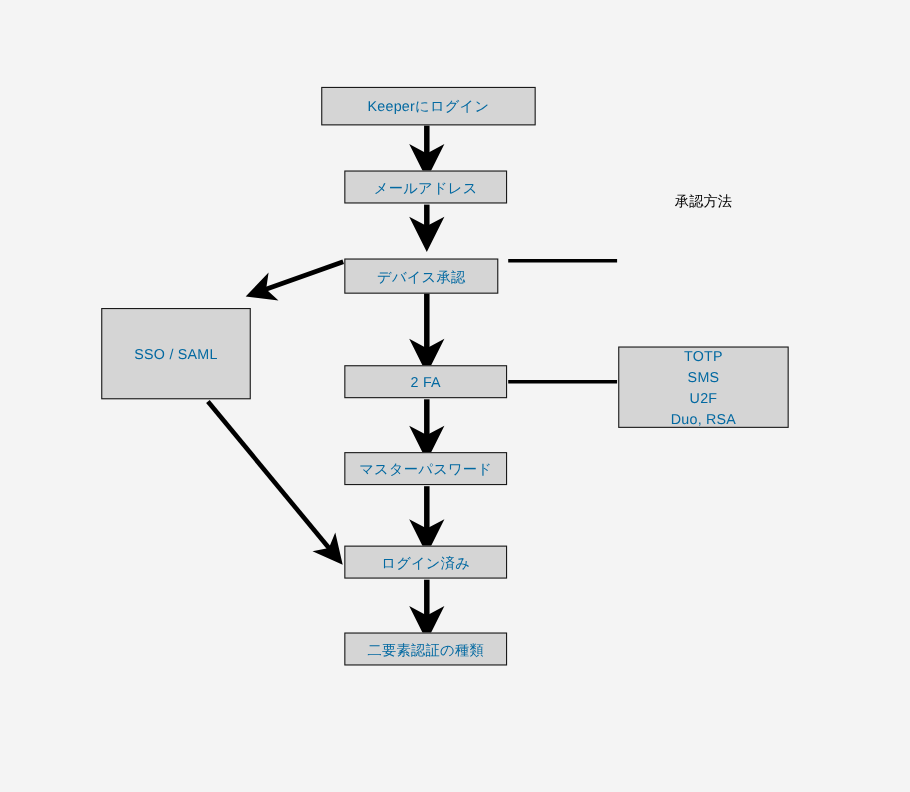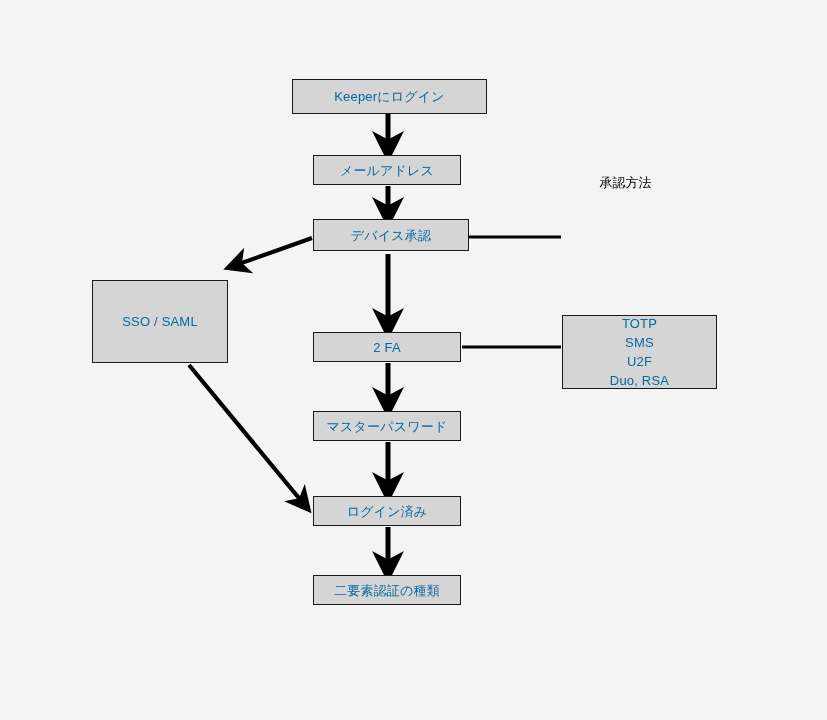--- a/index.html
+++ b/index.html
@@ -112,21 +112,21 @@
   </svg>
 
   <div class="node" style="left:292px; top:79px; width:195px; height:35px;">
     <span class="node-label">Keeperにログイン</span>
   </div>
 
   <div class="node" style="left:313px; top:155px; width:148px; height:30px;">
     <span class="node-label">メールアドレス</span>
   </div>
 
-  <div class="node" style="left:313px; top:219px; width:156px; height:32px;">
+  <div class="node" style="left:313px; top:235px; width:140px; height:32px;">
     <span class="node-label">デバイス承認</span>
   </div>
 
   <div class="node" style="left:92px; top:280px; width:136px; height:83px;">
     <span class="node-label">SSO / SAML</span>
   </div>
 
   <div class="node" style="left:313px; top:332px; width:148px; height:30px;">
     <span class="node-label">2 FA</span>
   </div>
@@ -136,21 +136,21 @@
   </div>
 
   <div class="node" style="left:313px; top:496px; width:148px; height:30px;">
     <span class="node-label">ログイン済み</span>
   </div>
 
   <div class="node" style="left:313px; top:575px; width:148px; height:30px;">
     <span class="node-label">二要素認証の種類</span>
   </div>
 
-  <div class="side-title" style="left:548px; top:174px; width:155px;">
+  <div class="side-title" style="left:562px; top:174px; width:155px;">
     <span>承認方法</span>
   </div>
 
 
 
   <div class="node node-multiline" style="left:562px; top:315px; width:155px; height:74px;">
     <span class="node-label">TOTP
 SMS
 U2F
 Duo, RSA</span>

